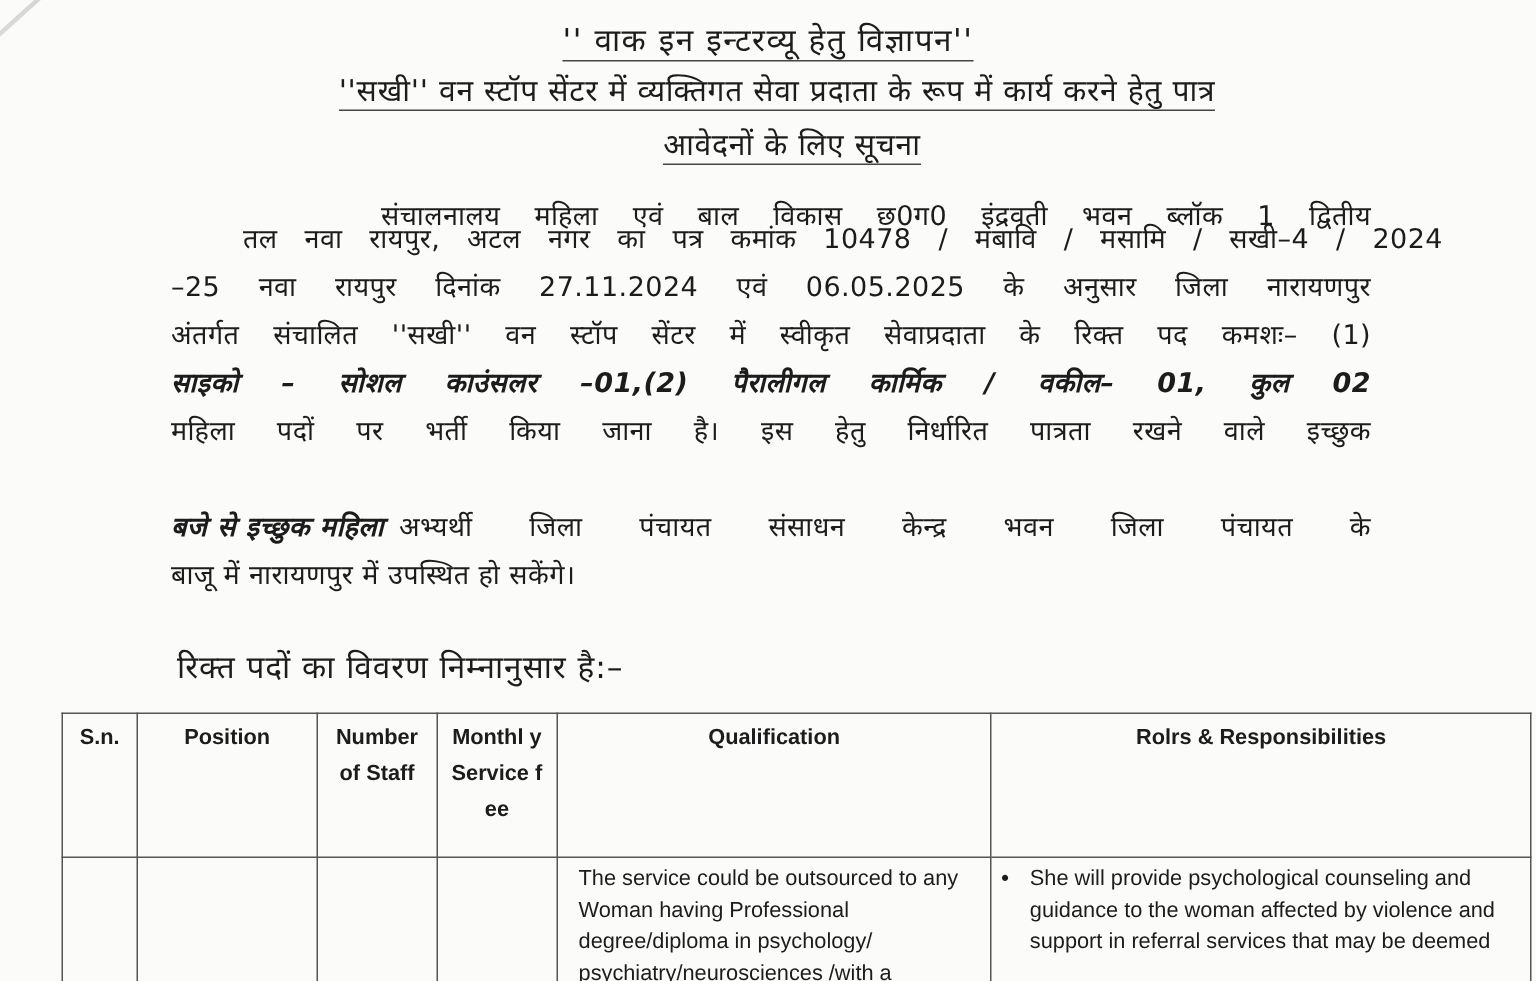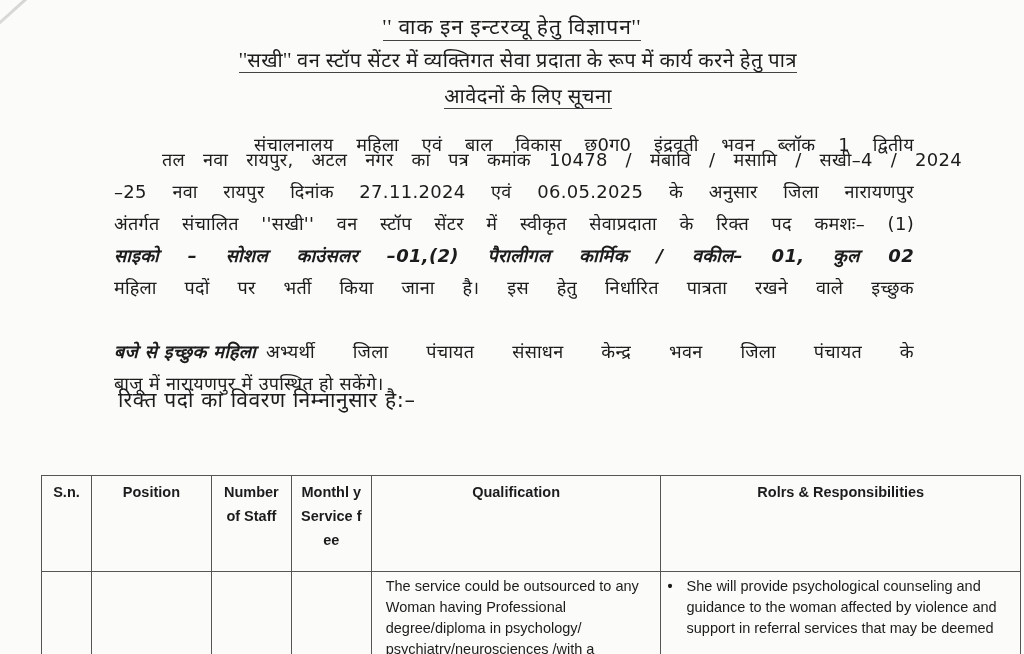--- a/index.html
+++ b/index.html
@@ -12,38 +12,38 @@
   .page-fold {
     position:absolute; left:-30px; top:48px; width:190px; height:3px;
     background:linear-gradient(90deg,#d8d8d8,#b9b9b9);
     transform:rotate(-42deg); transform-origin:left center; opacity:.8;
   }
   .doc { position:absolute; left:0; top:0; width:1024px; }
   .t1 {
     position:absolute; top:12px; left:0; width:1024px; text-align:center;
     font-size:21px; letter-spacing:1px;
   }
-  .t1 span, .t2 span, .t3 span { border-bottom:1.5px solid #444; padding-bottom:1px;font-family:Liberation Serif, serif; }
+  .t1 span, .t2 span, .t3 span { border-bottom:1.5px solid #444; padding-bottom:1px; }
   .t2 {
     position:absolute; top:46px; left:118px; width:800px; text-align:center;
     font-size:20px; letter-spacing:0.5px;
   }
   .t3 {
     position:absolute; top:82px; left:16px; width:1024px; text-align:center;
     font-size:20px; letter-spacing:0.5px;
   }
   .line {
     position:absolute; left:114px; width:800px; font-size:18px;
     white-space:nowrap; text-align:justify; text-align-last:justify;
     line-height:24px; letter-spacing:0.3px;
   }
   .line.left { text-align-last:left; }
   .b { font-weight:bold;font-style:italic; }
   .subhead {
-    position:absolute; left:118px; top:385px; font-size:21px; letter-spacing:0.6px;
+    position:absolute; left:118px; top:430px; font-size:21px; letter-spacing:0.6px;
   }
   table.vac {
     position:absolute; left:41px; top:475px; width:980px;
     border-collapse:collapse;
     font-family:"Liberation Sans", sans-serif; font-size:14.5px;
   }
   table.vac th, table.vac td {
     border:1.3px solid #555; vertical-align:top; padding:4px 6px;
   }
   table.vac th { font-weight:bold; text-align:center; height:87px; line-height:24px; }

